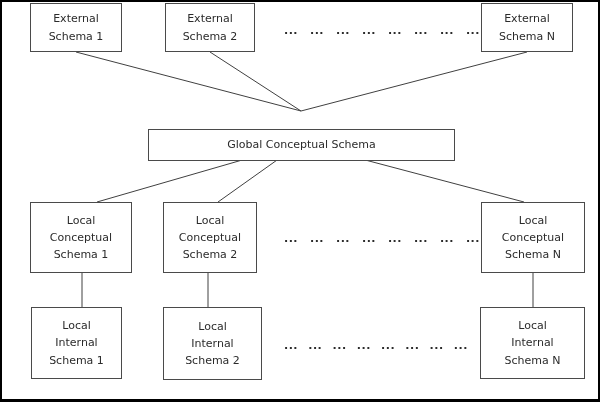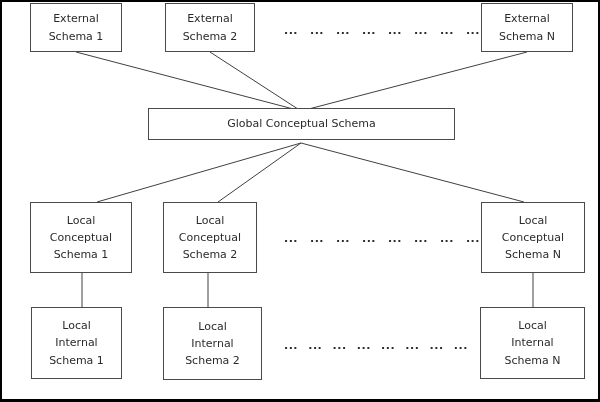--- a/index.html
+++ b/index.html
@@ -34,21 +34,21 @@
     font-size: 11px;
     line-height: 1.55;
     color: #2b2b2b;
   }
   .box .lbl { white-space: pre-line; }
   
   .es1 { left: 28px; top: 1px;  width: 92px;  height: 49px; }
   .es2 { left: 163px; top: 1px; width: 90px;  height: 49px; }
   .esn { left: 479px; top: 1px; width: 92px;  height: 49px; }
   
-  .gcs { left: 146px; top: 106px; width: 307px; height: 32px; text-align: right; }
+  .gcs { left: 146px; top: 127px; width: 307px; height: 32px; text-align: right; }
   
   .lcs1 { left: 28px;  top: 200px; width: 102px; height: 71px; }
   .lcs2 { left: 161px; top: 200px; width: 94px;  height: 71px; }
   .lcsn { left: 479px; top: 200px; width: 104px; height: 71px; }
   
   .lis1 { left: 29px;  top: 305px; width: 91px;  height: 72px; }
   .lis2 { left: 161px; top: 305px; width: 99px;  height: 73px; }
   .lisn { left: 478px; top: 305px; width: 105px; height: 72px; }
   .dots-row {
     position: absolute;

